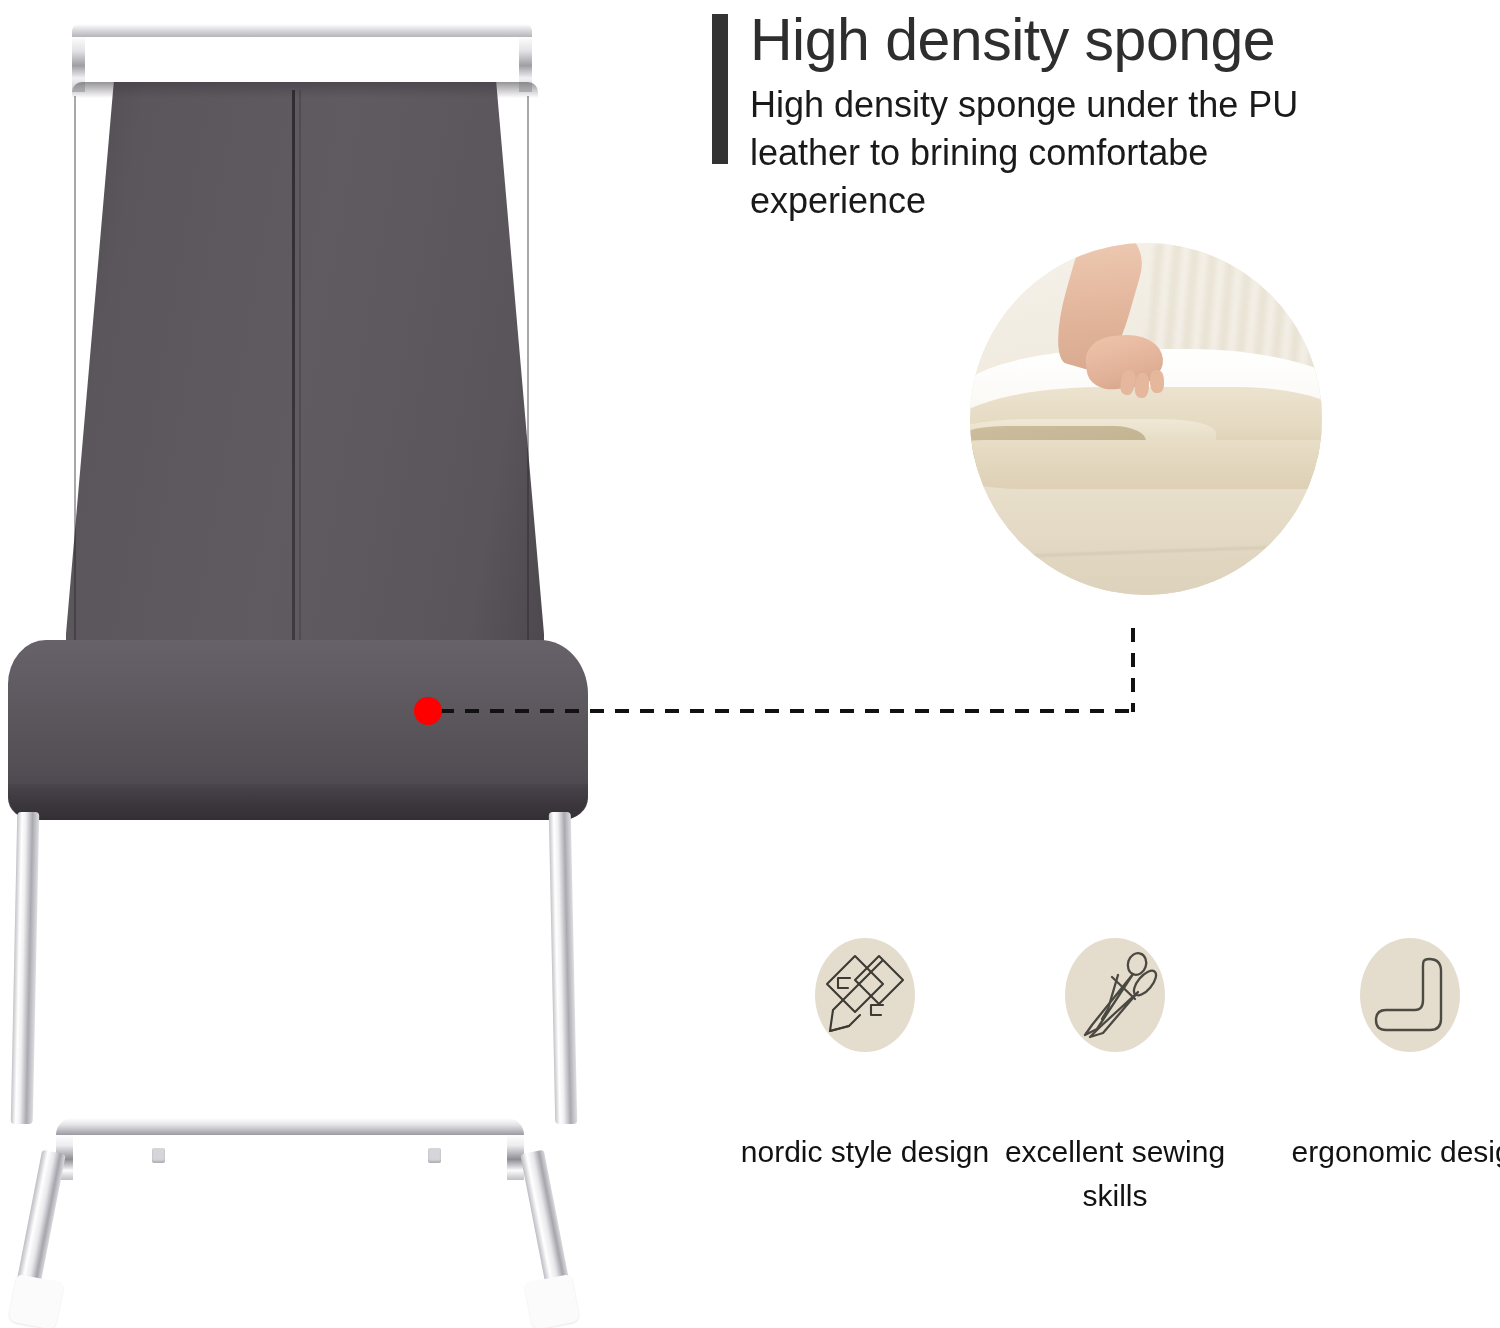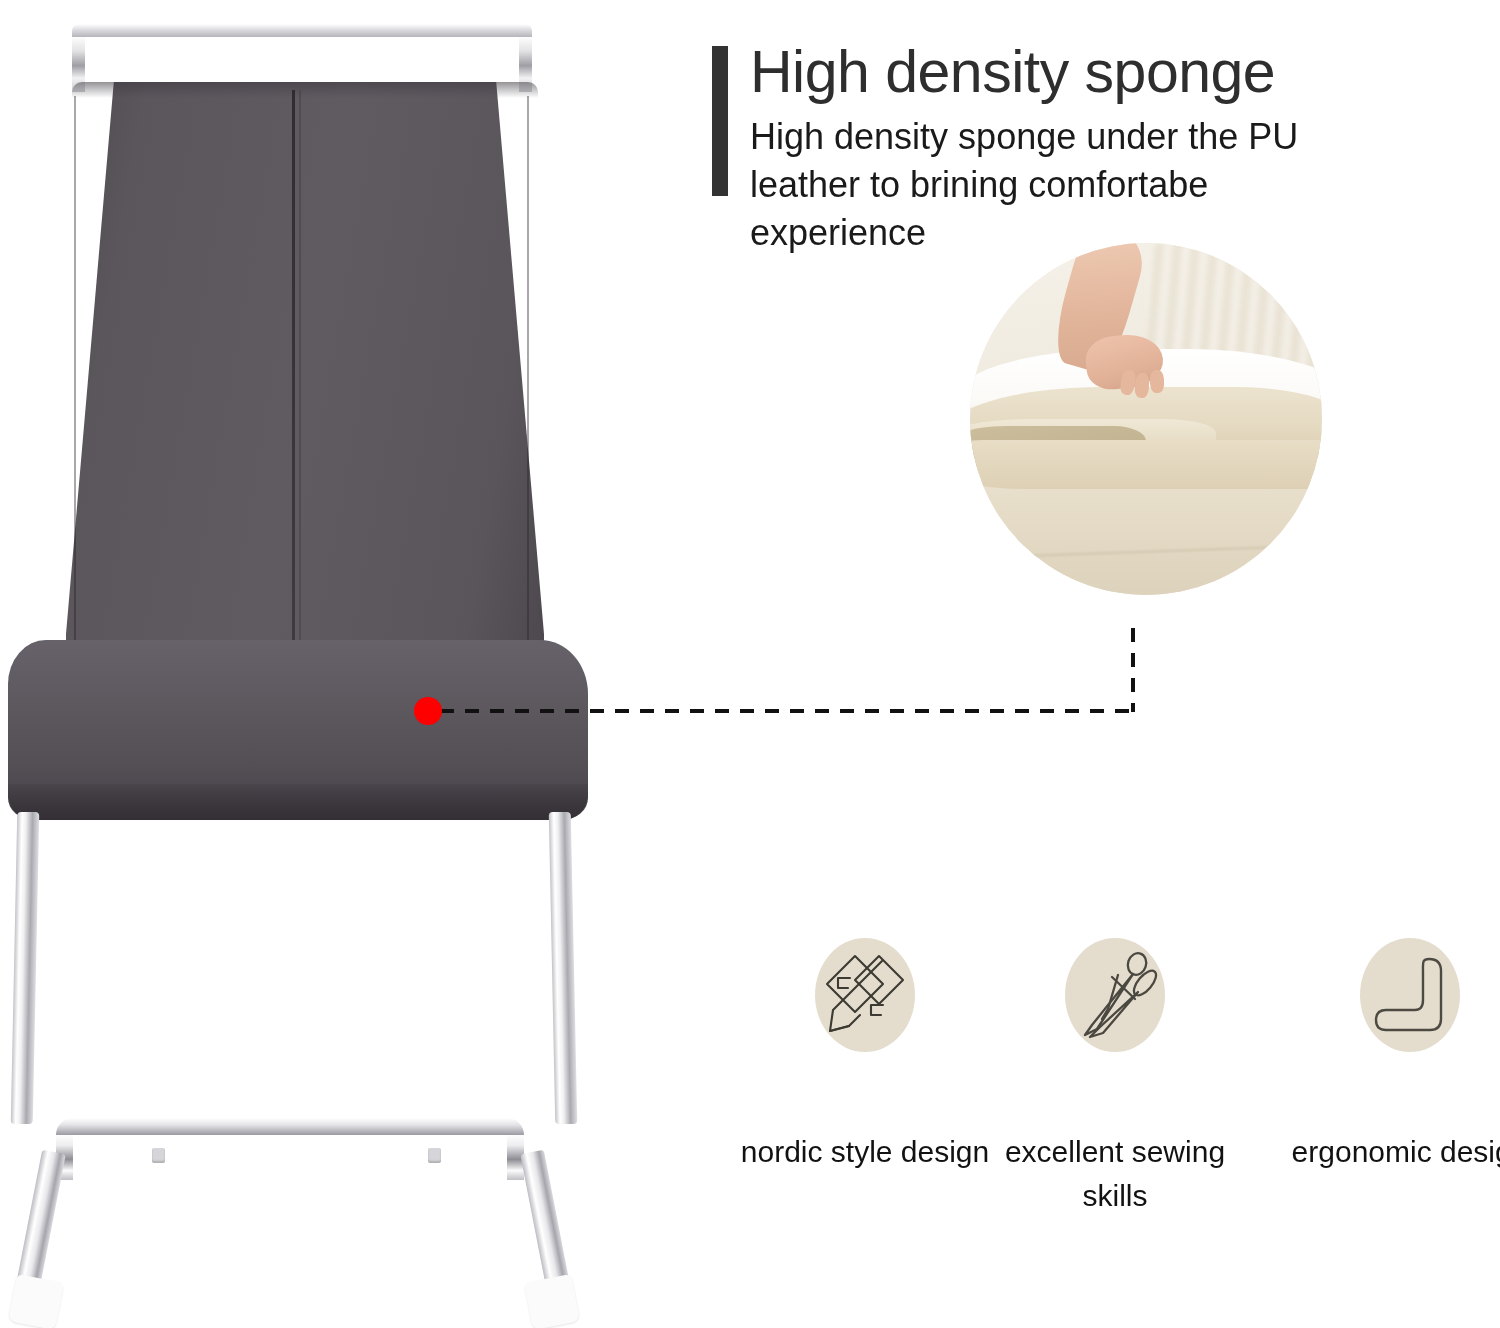--- a/index.html
+++ b/index.html
@@ -5,21 +5,21 @@
   * { box-sizing: border-box; margin: 0; padding: 0; }
   html, body {
     width: 1500px; height: 1328px;
     background: #ffffff;
     font-family: "Liberation Sans", sans-serif;
     overflow: hidden;
   }
   #page { position: relative; width: 1500px; height: 1328px; background: #fff; }
 
   
-  .heading-block { position: absolute; left: 712px; top: 10px; width: 780px; display: flex; margin-top: 32px; }
+  .heading-block { position: absolute; left: 712px; top: 10px; width: 780px; display: flex; }
   .accent-bar { width: 16px; height: 150px; background: #333333; flex: 0 0 16px; margin-top: 4px; }
   .heading-text { margin-left: 22px; }
   .headline {
     font-size: 59px; line-height: 1.02; font-weight: 400; color: #2e2e2e;
     letter-spacing: -0.5px; white-space: nowrap;
   }
   .subhead {
     margin-top: 11px; font-size: 36px; line-height: 1.33; color: #1a1a1a;
     font-weight: 400; max-width: 610px;
   }

